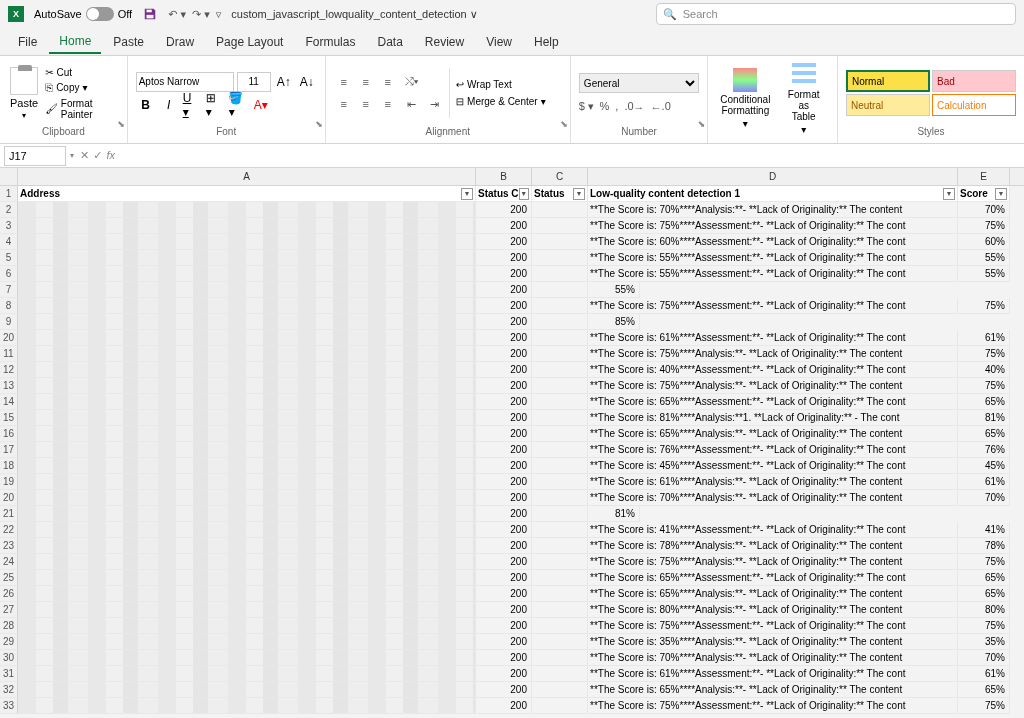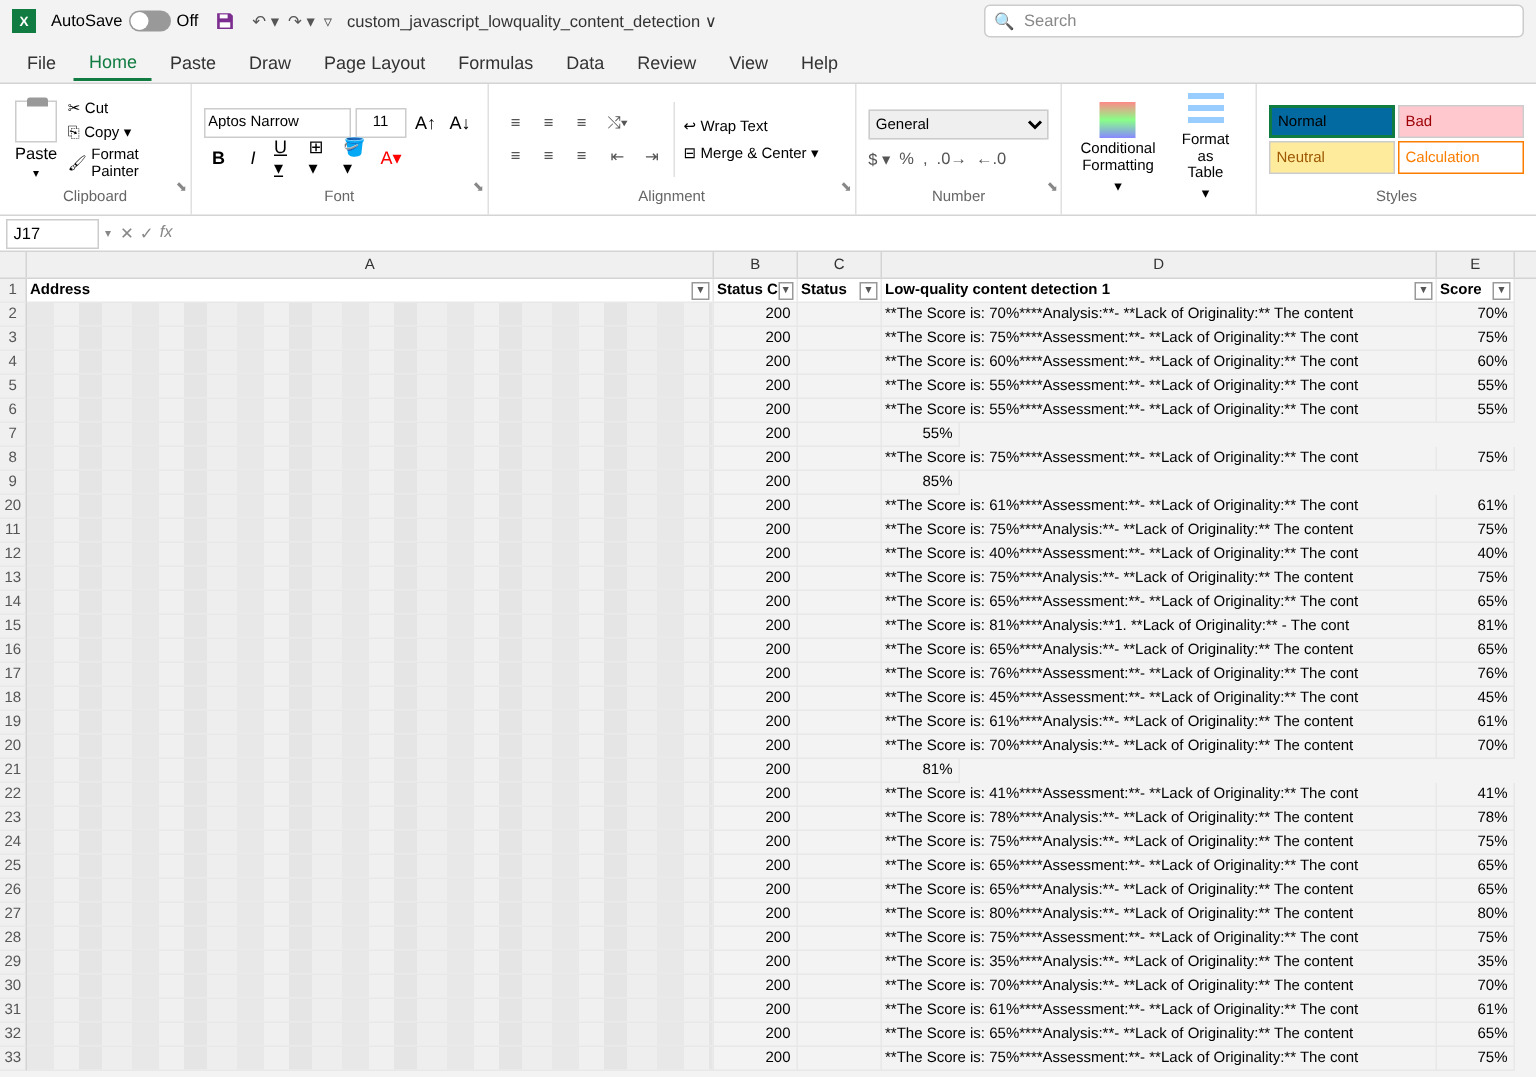--- a/index.html
+++ b/index.html
@@ -46,21 +46,21 @@
 .wrap-merge div { display: flex; align-items: center; gap: 3px; padding: 2px; }
 
 .num-select { width: 120px; height: 20px; border: 1px solid #ccc; font-size: 10px; }
 .num-row { display: flex; gap: 6px; margin-top: 4px; color: #555; }
 
 .big-btn { display: flex; flex-direction: column; align-items: center; gap: 2px; padding: 2px 4px; font-size: 10px; text-align: center; }
 .big-btn .ico { width: 24px; height: 24px; }
 
 .style-cells { display: grid; grid-template-columns: 84px 84px; gap: 2px; }
 .style-cell { height: 22px; border: 1px solid #ccc; display: flex; align-items: center; padding: 0 4px; font-size: 10px; }
-.style-normal { background: #0369a1; border: 2px solid #107c41; }
+.style-normal { background: #fde047; border: 2px solid #107c41; }
 .style-bad { background: #ffc7ce; color: #9c0006; }
 .style-neutral { background: #ffeb9c; color: #9c5700; }
 .style-calc { background: #fff; color: #fa7d00; border-color: #fa7d00; }
 
 
 .formula-bar { height: 24px; background: #fff; border-bottom: 1px solid #d4d4d4; display: flex; align-items: center; }
 .name-box { width: 62px; height: 20px; border: 1px solid #ccc; margin: 0 4px; padding: 0 4px; font-size: 11px; }
 .fx-icons { display: flex; gap: 4px; padding: 0 6px; color: #888; }
 .formula-input { flex: 1; height: 20px; border: none; padding: 0 4px; font-size: 11px; }
 

